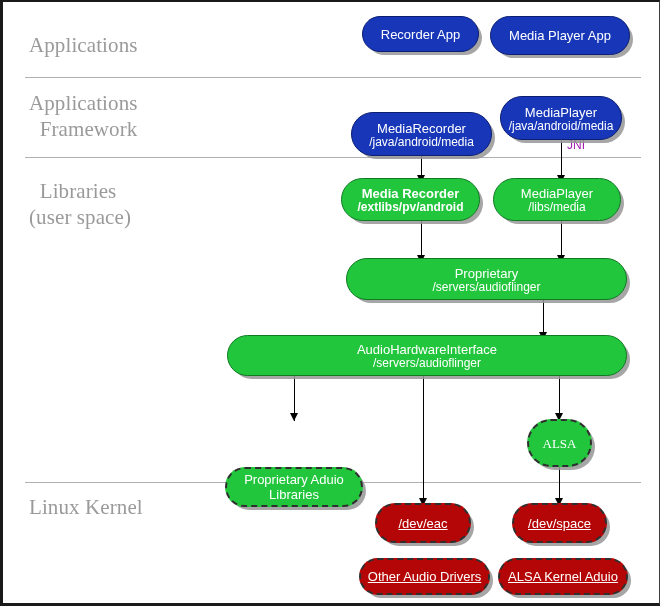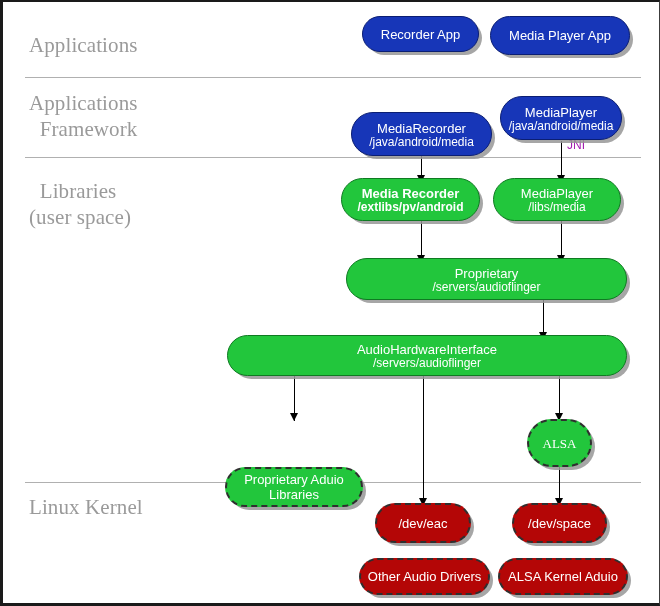--- a/index.html
+++ b/index.html
@@ -97,20 +97,21 @@
   }
   .node.green.dashed {
     border: 2px dashed #2f2f2f;
   }
   .node.red {
     background: #b40606;
     border: 1.6px solid #5e0303;
   }
   .node.red.dashed {
     border: 2px dashed #2f2f2f;
+    text-decoration: underline;
   }
 </style>
 </head>
 <body>
 
 <div id="canvas">
 
   <div class="band-label" style="left:26px; top:30px;">Applications</div>
 
   <div class="band-label" style="left:26px; top:88px;">Applications

